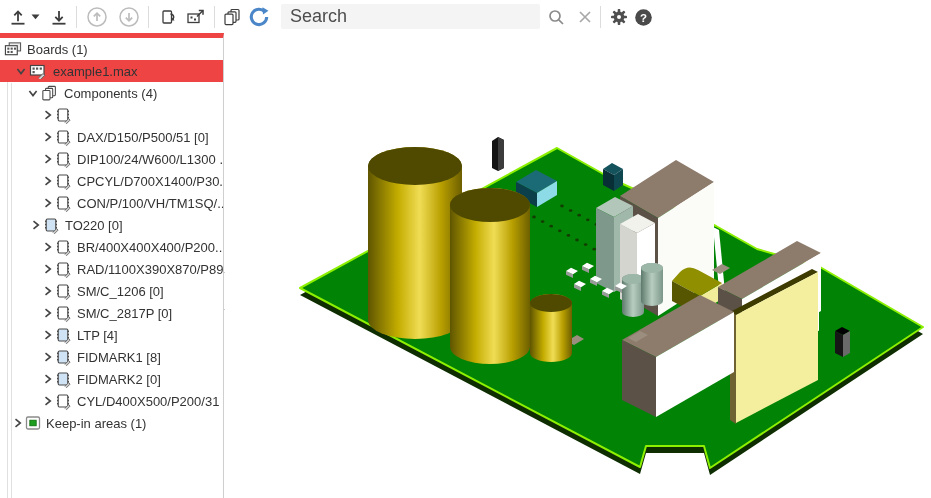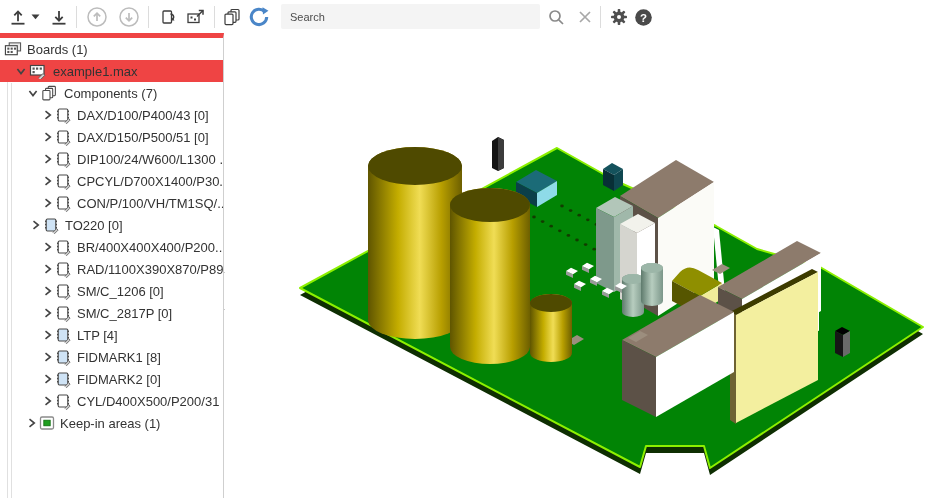--- a/index.html
+++ b/index.html
@@ -4,21 +4,21 @@
 <style>
   html,body{margin:0;padding:0;}
   body{width:931px;height:498px;position:relative;background:#fff;
        font-family:"Liberation Sans",sans-serif;font-size:13px;color:#3a3a3a;overflow:hidden;}
   
   .toolbar{position:absolute;left:0;top:0;width:931px;height:33px;background:#fff;}
   .tbtn{position:absolute;top:4px;width:26px;height:26px;display:flex;align-items:center;justify-content:center;cursor:pointer;}
   .tsep{position:absolute;top:6px;width:1px;height:22px;background:#dcdcdc;}
   .search-wrap{position:absolute;left:281px;top:4px;width:259px;height:25px;}
   .search-wrap input{width:100%;height:100%;border:none;background:#f4f4f4;border-radius:2px;
-       padding:0 0 0 9px;font-family:"Liberation Sans",sans-serif;font-size:11px;color:#0f172a;box-sizing:border-box;outline:none;}
+       padding:0 0 0 9px;font-family:"Liberation Sans",sans-serif;font-size:18px;color:#0f172a;box-sizing:border-box;outline:none;}
   .search-wrap input::placeholder{color:#4d4d4d;opacity:1;}
   
   .tree{position:absolute;left:0;top:33px;width:224px;height:465px;background:#fff;
         border-top:5px solid #ef4444;border-right:1px solid #cfcfcf;box-sizing:border-box;overflow:hidden;}
   .trow{height:22px;display:flex;align-items:center;white-space:nowrap;cursor:pointer;position:relative;}
   .trow .chev{flex:0 0 auto;margin-right:3px;}
   .trow .nico{flex:0 0 auto;margin-right:5px;}
   .trow .lbl{font-size:13px;color:#333;}
   .trow.selected{background:#ef4444;}
   .guide{position:absolute;width:1px;background:#e0e0e0;}
@@ -167,39 +167,38 @@
 
   <div class="trow" style="padding-left:28px">
     <svg class="chev" width="10" height="9" viewBox="0 0 10 9">
       <path d="M1.4,2 L5,6.6 L8.6,2" stroke="#444" stroke-width="1.6" fill="none"></path>
     </svg>
     <svg class="nico" width="18" height="17" viewBox="0 0 20 19">
       <rect x="8" y="1.5" width="8" height="10.5" rx="1" fill="#fff" stroke="#4a4a4a" stroke-width="1.2"></rect>
       <rect x="5" y="3.8" width="8" height="10.5" rx="1" fill="#fff" stroke="#4a4a4a" stroke-width="1.2"></rect>
       <rect x="2" y="6.1" width="8" height="10.5" rx="1" fill="#fff" stroke="#4a4a4a" stroke-width="1.2"></rect>
     </svg>
-    <span class="lbl">Components (7)</span>
+    <span class="lbl">Components (4)</span>
   </div>
 
   <div id="comp-list">
       <div class="trow" style="padding-left:44px">
     <svg class="chev" width="8" height="10" viewBox="0 0 8 10">
       <path d="M1.5,1.2 L6.3,5 L1.5,8.8" stroke="#444" stroke-width="1.6" fill="none"></path>
     </svg>
     <svg class="nico cico" width="17" height="17" viewBox="0 0 17 17">
       <rect class="ic-body" x="3.2" y="2" width="9.6" height="12" rx="1.2" stroke="#4a4a4a" stroke-width="1.15"></rect>
       <rect x="2" y="3.6" width="1.3" height="1.5" fill="#4a4a4a"></rect>
       <rect x="2" y="6.8" width="1.3" height="1.5" fill="#4a4a4a"></rect>
       <rect x="2" y="10" width="1.3" height="1.5" fill="#4a4a4a"></rect>
       <rect x="12.7" y="3.6" width="1.3" height="1.5" fill="#4a4a4a"></rect>
       <rect x="12.7" y="6.8" width="1.3" height="1.5" fill="#4a4a4a"></rect>
       <rect x="12.7" y="10" width="1.3" height="1.5" fill="#4a4a4a"></rect>
       <path d="M9.8,15.4 L13.6,11.6 L15.1,13.1 L11.3,16.9" fill="#cfcfcf" stroke="#555" stroke-width="0.8"></path>
     </svg>
-    <span class="lbl">DAX/D100/P400/43 [0]</span>
   </div>
       <div class="trow" style="padding-left:44px">
     <svg class="chev" width="8" height="10" viewBox="0 0 8 10">
       <path d="M1.5,1.2 L6.3,5 L1.5,8.8" stroke="#444" stroke-width="1.6" fill="none"></path>
     </svg>
     <svg class="nico cico" width="17" height="17" viewBox="0 0 17 17">
       <rect class="ic-body" x="3.2" y="2" width="9.6" height="12" rx="1.2" stroke="#4a4a4a" stroke-width="1.15"></rect>
       <rect x="2" y="3.6" width="1.3" height="1.5" fill="#4a4a4a"></rect>
       <rect x="2" y="6.8" width="1.3" height="1.5" fill="#4a4a4a"></rect>
       <rect x="2" y="10" width="1.3" height="1.5" fill="#4a4a4a"></rect>
@@ -397,21 +396,21 @@
       <rect x="2" y="10" width="1.3" height="1.5" fill="#4a4a4a"></rect>
       <rect x="12.7" y="3.6" width="1.3" height="1.5" fill="#4a4a4a"></rect>
       <rect x="12.7" y="6.8" width="1.3" height="1.5" fill="#4a4a4a"></rect>
       <rect x="12.7" y="10" width="1.3" height="1.5" fill="#4a4a4a"></rect>
       <path d="M9.8,15.4 L13.6,11.6 L15.1,13.1 L11.3,16.9" fill="#cfcfcf" stroke="#555" stroke-width="0.8"></path>
     </svg>
     <span class="lbl">CYL/D400X500/P200/31 ...</span>
   </div>
     </div>
 
-  <div class="trow" style="padding-left:28px">
+  <div class="trow" style="padding-left:14px">
     <svg class="chev" width="8" height="10" viewBox="0 0 8 10">
       <path d="M1.5,1.2 L6.3,5 L1.5,8.8" stroke="#444" stroke-width="1.6" fill="none"></path>
     </svg>
     <svg class="nico" width="16" height="16" viewBox="0 0 16 16">
       <rect x="1.5" y="2" width="13" height="12" rx="1.5" fill="#fff" stroke="#8a8a8a" stroke-width="1.3"></rect>
       <rect x="4.8" y="5.2" width="6.4" height="5.6" fill="#1e9e1e" stroke="#0c6b0c" stroke-width="0.8"></rect>
     </svg>
     <span class="lbl">Keep-in areas (1)</span>
   </div>
 </div>

